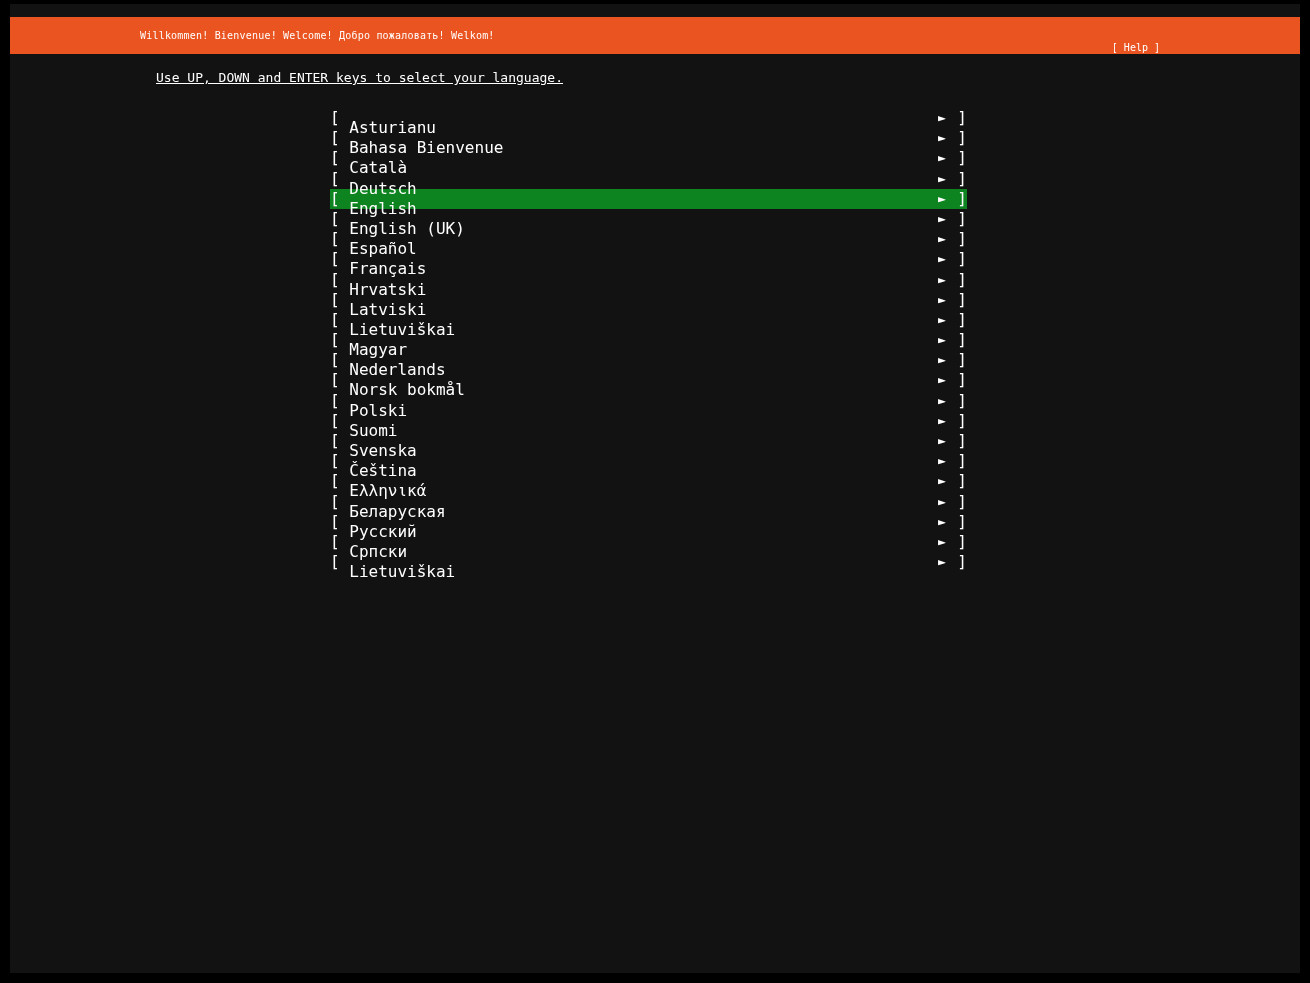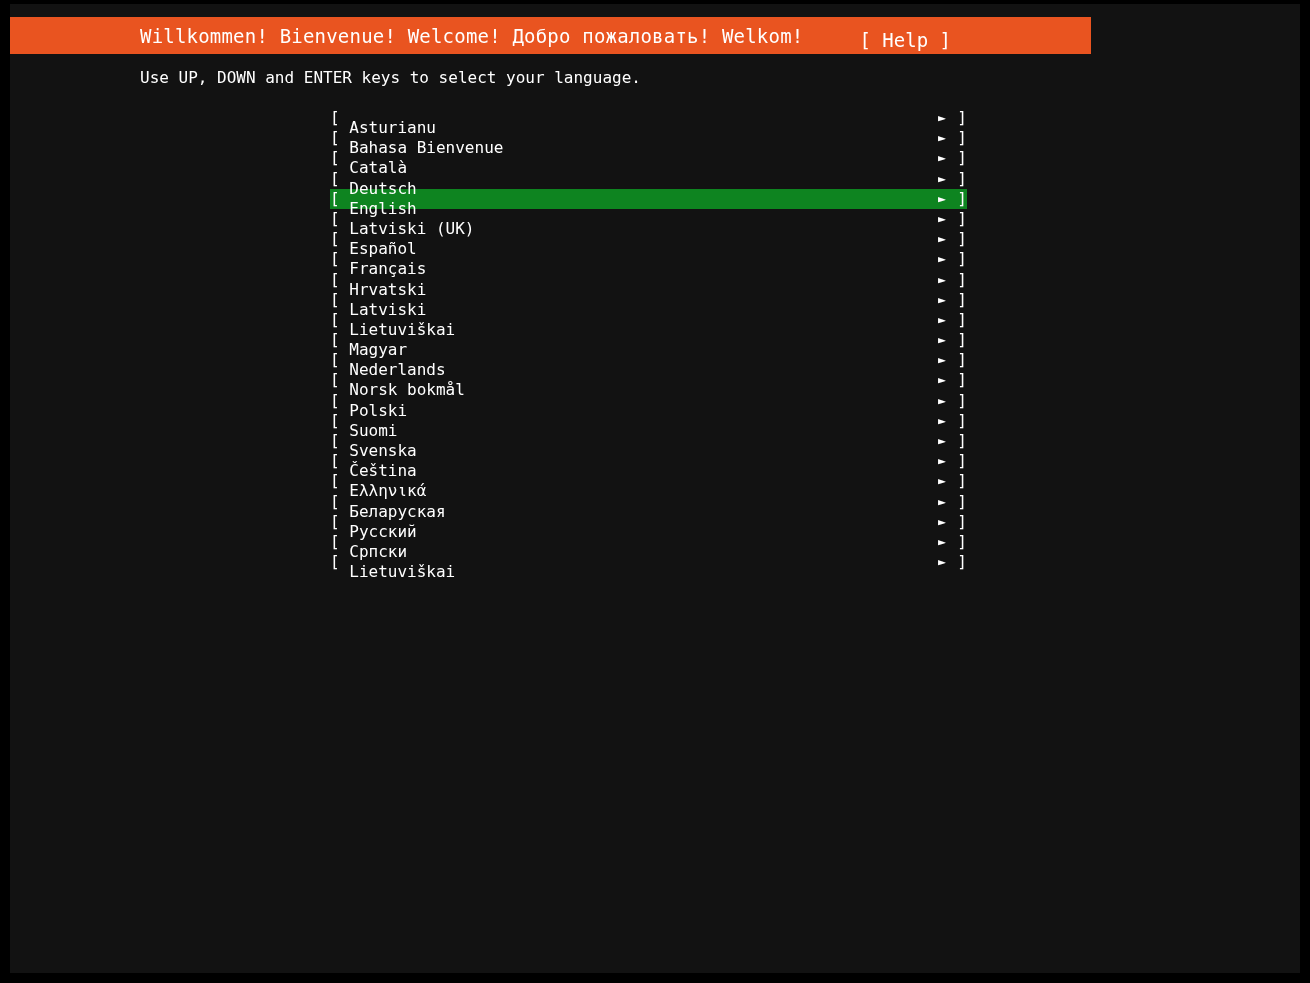--- a/index.html
+++ b/index.html
@@ -17,42 +17,43 @@
   }
   .bezel{
     position:relative;width:1310px;height:983px;
     background:var(--outer-bg);
   }
   .display{
     position:absolute;left:10px;top:4px;width:1290px;height:969px;
     background:var(--screen-bg);
   }
   .header-bar{
-    position:absolute;left:10px;top:17px;width:1081px;height:37px;
+    position:absolute;left:10px;top:17px;width:1290px;height:37px;
     background:var(--accent-orange);
     display:flex;align-items:center;
     color:var(--text-color);
-    font-size:19px;
+    font-size:10px;
   }
   .header-title{
     margin-left:130px;
     white-space:pre;
     letter-spacing:0.2px;
   }
   .help-button{
-    position:absolute;right:140px;top:4px;height:37px;
+    position:absolute;right:140px;top:12px;height:37px;
     display:flex;align-items:center;
     white-space:pre;
     cursor:default;
   }
   .instruction{
-    position:absolute;left:140px;top:68px;
+    position:absolute;left:156px;top:68px;
     color:var(--text-color);
-    font-size:16px;line-height:20px;
+    font-size:13px;line-height:20px;
     white-space:pre;
+    text-decoration:underline;
   }
   .lang-list{
     position:absolute;left:330px;top:108px;width:637px;
   }
   .lang-row{
     height:20.2px;
     display:flex;align-items:center;justify-content:space-between;
     color:var(--text-color);
     font-size:16px;line-height:20.2px;
     white-space:pre;
@@ -94,21 +95,21 @@
     </div>
       <div class="lang-row">
       <span class="cell-left"><span class="bracket-open">[</span><span class="lang-label">Deutsch</span></span>
       <span class="cell-right"><span class="arrow">►</span><span class="bracket-close">]</span></span>
     </div>
       <div class="lang-row selected">
       <span class="cell-left"><span class="bracket-open">[</span><span class="lang-label">English</span></span>
       <span class="cell-right"><span class="arrow">►</span><span class="bracket-close">]</span></span>
     </div>
       <div class="lang-row">
-      <span class="cell-left"><span class="bracket-open">[</span><span class="lang-label">Latviski (UK)</span></span>
+      <span class="cell-left"><span class="bracket-open">[</span><span class="lang-label">English (UK)</span></span>
       <span class="cell-right"><span class="arrow">►</span><span class="bracket-close">]</span></span>
     </div>
       <div class="lang-row">
       <span class="cell-left"><span class="bracket-open">[</span><span class="lang-label">Español</span></span>
       <span class="cell-right"><span class="arrow">►</span><span class="bracket-close">]</span></span>
     </div>
       <div class="lang-row">
       <span class="cell-left"><span class="bracket-open">[</span><span class="lang-label">Français</span></span>
       <span class="cell-right"><span class="arrow">►</span><span class="bracket-close">]</span></span>
     </div>

